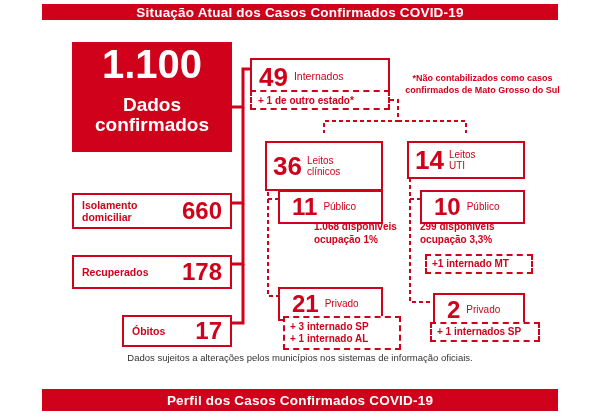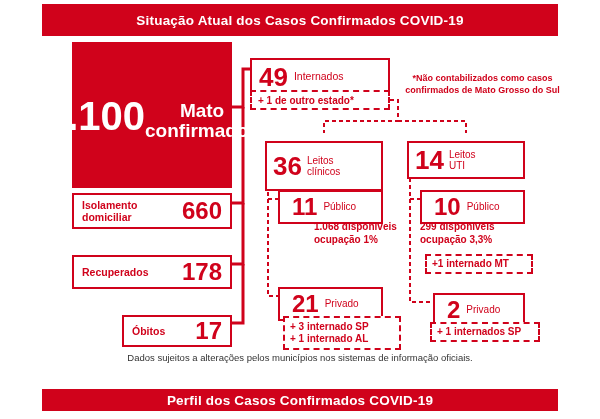--- a/index.html
+++ b/index.html
@@ -16,21 +16,21 @@
     position:absolute;
     left:42px;width:516px;
     background:#d0021b;
     color:#ffffff;
     text-align:center;
     font-weight:bold;
     font-size:13.5px;
     letter-spacing:.2px;
     display:flex;align-items:center;justify-content:center;
   }
-  #header-bar{top:4px;height:32px;}
+  #header-bar{top:4px;height:16px;}
   #footer-bar{top:389px;height:22px;}
 
   
   .box{
     position:absolute;
     border:2px solid #d0021b;
     background:#ffffff;
     box-sizing:border-box;
     margin-top:8px;
   }
@@ -44,22 +44,22 @@
     font-weight:bold;
     line-height:1;
   }
   .lbl{
     font-weight:bold;
     line-height:1.05;
   }
 
   
   #main-cases{
-    left:72px;top:42px;width:160px;height:146px;
-    display:flex;align-items:center;justify-content:center;
+    left:72px;top:42px;width:160px;height:110px;
+    display:flex;flex-direction:column;align-items:center;
   }
   #main-cases .num{font-size:40px;margin-top:2px;}
   #main-cases .lbl{font-size:19px;text-align:center;margin-top:11px;}
 
   
   .stat{
     display:flex;align-items:center;
     padding:0 8px;
   }
   .stat .lbl{font-size:10.5px;color:#d0021b;flex:1;line-height:1.15;}
@@ -166,21 +166,21 @@
   <path d="M410 199 L410 302 L433 302" stroke="#d0021b" stroke-width="2" fill="none" stroke-dasharray="4 3"></path>
 </svg>
 
 <div class="bar" id="header-bar">
   <span>Situação Atual dos Casos Confirmados COVID-19</span>
 </div>
 
 <div class="solidbox" id="main-cases">
   <div class="num">1.100</div>
   <div class="lbl">
-    <div>Mato</div>
+    <div>Dados</div>
     <div>confirmados</div>
   </div>
 </div>
 
 <div class="box stat" id="isolation">
   <div class="lbl">
     <div>Isolamento</div>
     <div>domiciliar</div>
   </div>
   <div class="num">660</div>

